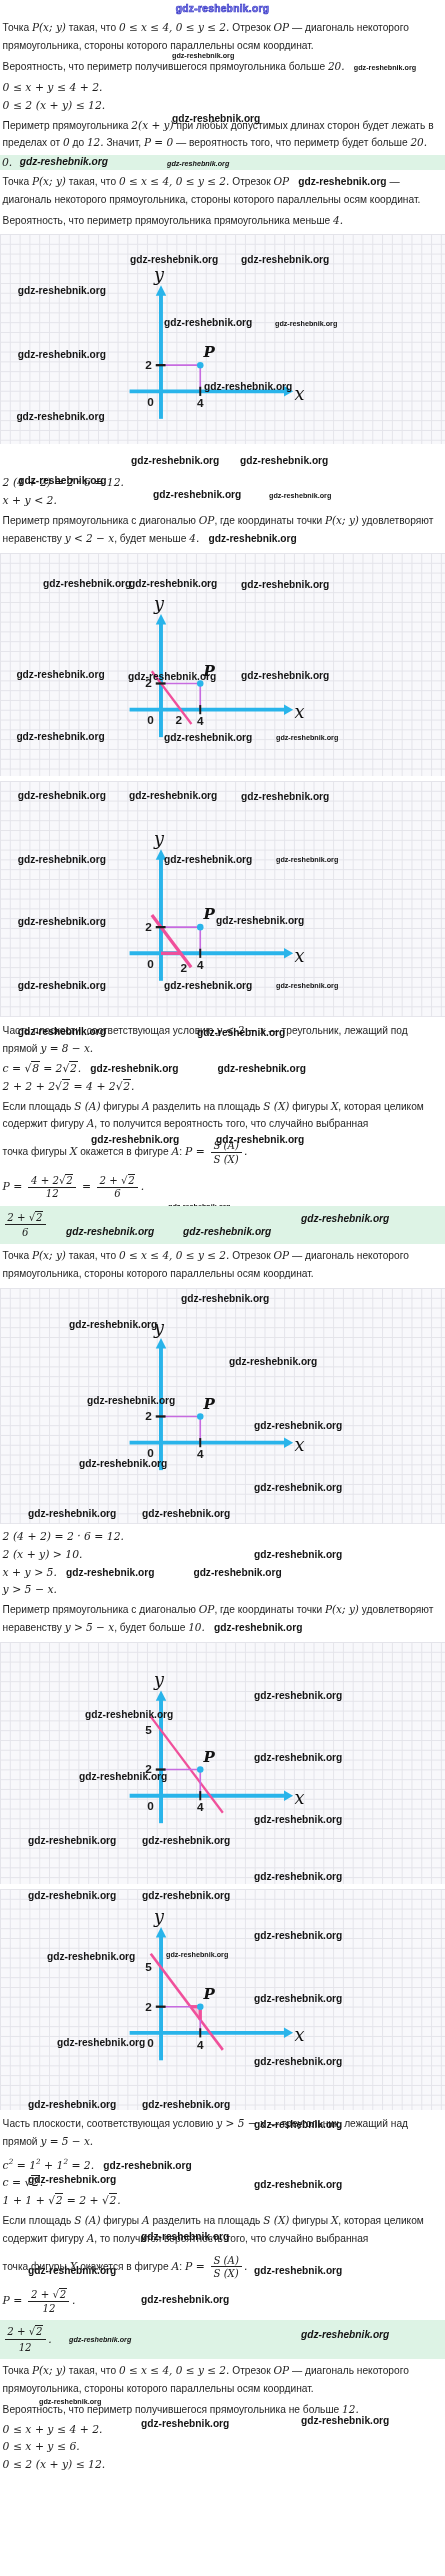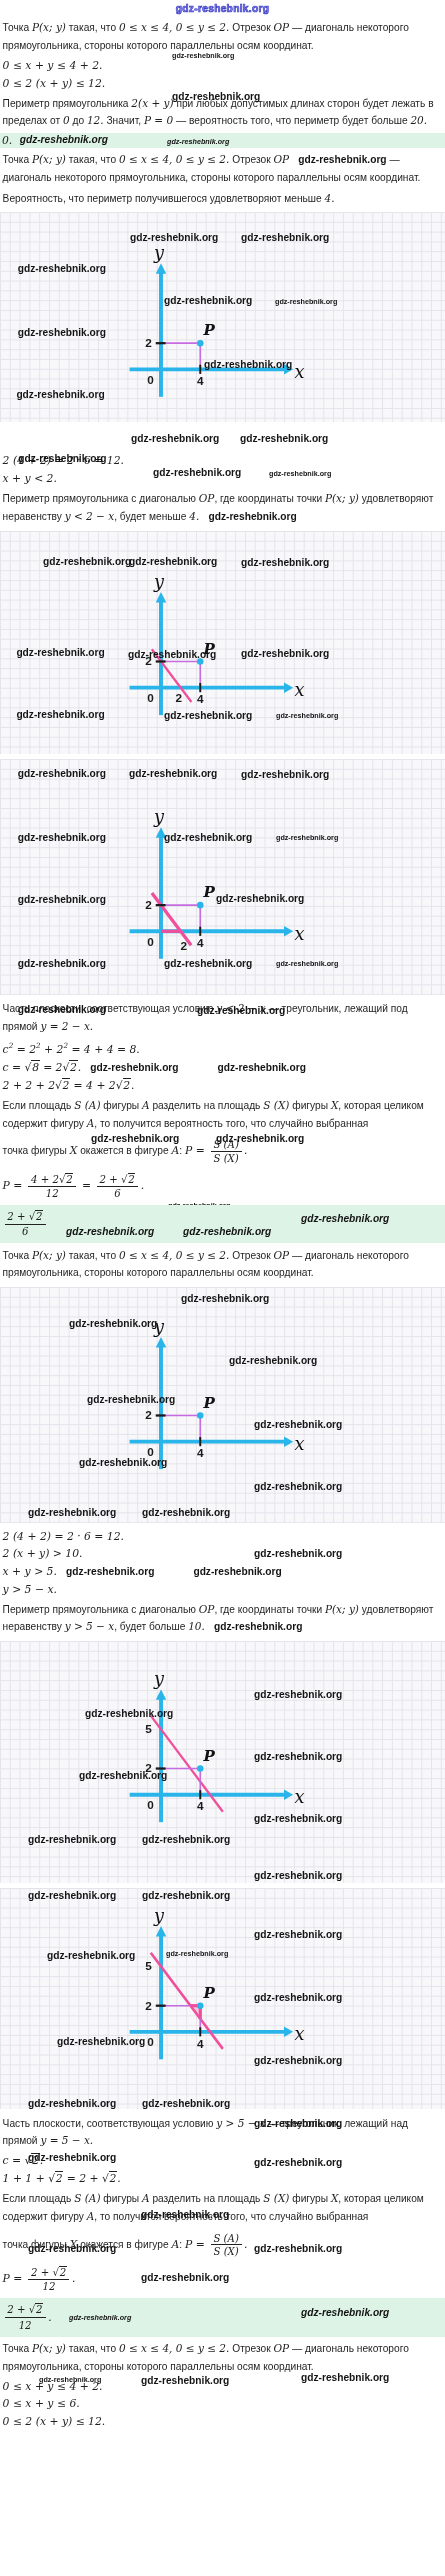--- a/index.html
+++ b/index.html
@@ -45,29 +45,30 @@
 </head>
 <body>
 
 <div class="page">
   <div id="content">
       <div class="logo"><span class="logo-text">gdz-reshebnik.org</span></div>
       <div class="para"><span class="txt">Точка </span><span class="im">P(x; y)</span><span class="txt"> такая, что </span><span class="im">0 ≤ x ≤ 4,  0 ≤ y ≤ 2.</span><span class="txt"> Отрезок </span><span class="im">OP</span><span class="txt"> — диагональ некоторого прямоугольника, стороны которого параллельны осям координат.</span></div>
       <div class="wmrow">
         <span class="wm wm-s wma" style="left: 172px; top: -6.6px;">gdz-reshebnik.org</span>
       </div>
+      <div class="para"><span class="txt">Вероятность, что периметр получившегося прямоугольника больше </span><span class="im">20.</span><span class="wm wm-s wm-after">gdz-reshebnik.org</span></div>
       <div class="math"><span class="m-body">0 ≤ x + y ≤ 4 + 2.</span></div>
       <div class="math"><span class="m-body">0 ≤ 2 (x + y) ≤ 12.</span></div>
       <div class="wmrow">
         <span class="wm wm-b wma" style="left: 172px; top: -2.6px;">gdz-reshebnik.org</span>
       </div>
       <div class="para"><span class="txt">Периметр прямоугольника </span><span class="im">2(x + y)</span><span class="txt"> при любых допустимых длинах сторон будет лежать в пределах от </span><span class="im">0</span><span class="txt"> до </span><span class="im">12.</span><span class="txt"> Значит, </span><span class="im">P = 0</span><span class="txt"> — вероятность того, что периметр будет больше </span><span class="im">20.</span></div>
       <div class="hl"><span class="im">0.</span><span class="wm wm-b wma" style="left: 19.7px; top: 0px;">gdz-reshebnik.org</span><span class="wm wm-s wma" style="left: 167px; top: 2px;">gdz-reshebnik.org</span></div>
       <div class="para"><span class="txt">Точка </span><span class="im">P(x; y)</span><span class="txt"> такая, что </span><span class="im">0 ≤ x ≤ 4,  0 ≤ y ≤ 2.</span><span class="txt"> Отрезок </span><span class="im">OP</span><span class="wm wm-b wm-after">gdz-reshebnik.org</span><span class="txt"> — диагональ некоторого прямоугольника, стороны которого параллельны осям координат.</span></div>
-      <div class="para"><span class="txt">Вероятность, что периметр получившегося удовлетворяют меньше </span><span class="im">4.</span></div>
+      <div class="para"><span class="txt">Вероятность, что периметр прямоугольника прямоугольника меньше </span><span class="im">4.</span></div>
       <div class="graph" style="height: 210px;">
         <svg width="445" height="210" viewBox="0 0 680 320">
           <line x1="198" y1="240" x2="434" y2="240" stroke="#29b4ea" stroke-width="6"></line>
           <polygon points="434,232 434,248 448,240" fill="#29b4ea"></polygon>
           <line x1="246" y1="282" x2="246" y2="92" stroke="#29b4ea" stroke-width="6"></line>
           <polygon points="238,94 254,94 246,78" fill="#29b4ea"></polygon>
           <line x1="246" y1="200" x2="306" y2="200" stroke="#c76be0" stroke-width="2.5"></line>
           <line x1="306" y1="200" x2="306" y2="240" stroke="#c76be0" stroke-width="2.5"></line>
           <line x1="238" y1="200" x2="253" y2="200" stroke="#1b1b1b" stroke-width="3.5"></line>
           <line x1="306" y1="233" x2="306" y2="247" stroke="#1b1b1b" stroke-width="3"></line>
@@ -160,22 +161,21 @@
         <span class="wm wm-b wma" style="left: 17.7px; top: 135px;">gdz-reshebnik.org</span>
         <span class="wm wm-b wma" style="left: 216px; top: 134px;">gdz-reshebnik.org</span>
         <span class="wm wm-b wma" style="left: 17.7px; top: 199px;">gdz-reshebnik.org</span>
         <span class="wm wm-b wma" style="left: 164px; top: 199px;">gdz-reshebnik.org</span>
         <span class="wm wm-s wma" style="left: 276px; top: 200px;">gdz-reshebnik.org</span>
       </div>
       <div class="wmrow">
         <span class="wm wm-b wma" style="left: 17.7px; top: 3.9px;">gdz-reshebnik.org</span>
         <span class="wm wm-b wma" style="left: 197px; top: 4.6px;">gdz-reshebnik.org</span>
       </div>
-      <div class="para"><span class="txt">Часть плоскости, соответствующая условию </span><span class="im">y &lt; 2 − x</span><span class="txt"> — треугольник, лежащий под прямой </span><span class="im">y = 2 − x.</span></div>
-      <div class="math"><span class="m-body">c<sup>2</sup> = 2<sup>2</sup> + 2<sup>2</sup> = 4 + 4 = 8.</span></div>
+      <div class="para"><span class="txt">Часть плоскости, соответствующая условию </span><span class="im">y &lt; 2 − x</span><span class="txt"> — треугольник, лежащий под прямой </span><span class="im">y = 8 − x.</span></div>
       <div class="math"><span class="m-body">c = <span class="sq">√<span class="rad">8</span></span> = 2<span class="sq">√<span class="rad">2</span></span>.</span><span class="wm wm-b wm-after">gdz-reshebnik.org</span><span class="wm wm-b wm-after">gdz-reshebnik.org</span></div>
       <div class="math"><span class="m-body">2 + 2 + 2<span class="sq">√<span class="rad">2</span></span> = 4 + 2<span class="sq">√<span class="rad">2</span></span>.</span></div>
       <div class="para"><span class="txt">Если площадь </span><span class="im">S (A)</span><span class="txt"> фигуры </span><span class="im">A</span><span class="txt"> разделить на площадь </span><span class="im">S (X)</span><span class="txt"> фигуры </span><span class="im">X</span><span class="txt">, которая целиком содержит фигуру </span><span class="im">A</span><span class="txt">, то получится вероятность того, что случайно выбранная</span></div>
       <div class="wmrow">
         <span class="wm wm-b wma" style="left: 91px; top: -2.6px;">gdz-reshebnik.org</span>
         <span class="wm wm-b wma" style="left: 216px; top: -2.6px;">gdz-reshebnik.org</span>
       </div>
       <div class="fline"><span class="txt">точка фигуры </span><span class="im">X</span><span class="txt"> окажется в фигуре </span><span class="im">A</span><span class="txt">: </span><span class="im">P = </span><span class="frac">
           <span class="num">S (A)</span>
           <span class="den">S (X)</span>
@@ -296,20 +296,21 @@
         <span class="wm wm-b wma" style="left: 254px; top: 104px;">gdz-reshebnik.org</span>
         <span class="wm wm-b wma" style="left: 57px; top: 148px;">gdz-reshebnik.org</span>
         <span class="wm wm-b wma" style="left: 254px; top: 167px;">gdz-reshebnik.org</span>
         <span class="wm wm-b wma" style="left: 28px; top: 210px;">gdz-reshebnik.org</span>
         <span class="wm wm-b wma" style="left: 142px; top: 210px;">gdz-reshebnik.org</span>
       </div>
       <div class="wmrow">
         <span class="wm wm-b wma" style="left: 254px; top: 3.9px;">gdz-reshebnik.org</span>
       </div>
       <div class="para"><span class="txt">Часть плоскости, соответствующая условию </span><span class="im">y &gt; 5 − x</span><span class="txt"> — треугольник, лежащий над прямой </span><span class="im">y = 5 − x.</span></div>
+      <div class="math"><span class="m-body">c<sup>2</sup> = 1<sup>2</sup> + 1<sup>2</sup> = 2.</span><span class="wm wm-b wm-after">gdz-reshebnik.org</span></div>
       <div class="wmrow">
         <span class="wm wm-b wma" style="left: 28px; top: -1.3px;">gdz-reshebnik.org</span>
       </div>
       <div class="math"><span class="m-body">c = <span class="sq">√<span class="rad">2</span></span>.</span></div>
       <div class="wmrow">
         <span class="wm wm-b wma" style="left: 254px; top: -14.4px;">gdz-reshebnik.org</span>
       </div>
       <div class="math"><span class="m-body">1 + 1 + <span class="sq">√<span class="rad">2</span></span> = 2 + <span class="sq">√<span class="rad">2</span></span>.</span></div>
       <div class="para"><span class="txt">Если площадь </span><span class="im">S (A)</span><span class="txt"> фигуры </span><span class="im">A</span><span class="txt"> разделить на площадь </span><span class="im">S (X)</span><span class="txt"> фигуры </span><span class="im">X</span><span class="txt">, которая целиком содержит фигуру </span><span class="im">A</span><span class="txt">, то получится вероятность того, что случайно выбранная</span></div>
       <div class="wmrow">
@@ -336,20 +337,21 @@
           <span class="den">12</span>
         </span>
         <span class="im">.</span>
         <span class="wm wm-s wma" style="left: 69px; top: 13px;">gdz-reshebnik.org</span>
         <span class="wm wm-b wma" style="left: 301px; top: 7.9px;">gdz-reshebnik.org</span>
       </div>
       <div class="para"><span class="txt">Точка </span><span class="im">P(x; y)</span><span class="txt"> такая, что </span><span class="im">0 ≤ x ≤ 4,  0 ≤ y ≤ 2.</span><span class="txt"> Отрезок </span><span class="im">OP</span><span class="txt"> — диагональ некоторого прямоугольника, стороны которого параллельны осям координат.</span></div>
       <div class="wmrow">
         <span class="wm wm-s wma" style="left: 39px; top: -3.9px;">gdz-reshebnik.org</span>
       </div>
+      <div class="para"><span class="txt">Вероятность, что периметр получившегося прямоугольника не больше </span><span class="im">12.</span></div>
       <div class="wmrow">
         <span class="wm wm-b wma" style="left: 141px; top: -3.9px;">gdz-reshebnik.org</span>
         <span class="wm wm-b wma" style="left: 301px; top: -6.6px;">gdz-reshebnik.org</span>
       </div>
       <div class="math"><span class="m-body">0 ≤ x + y ≤ 4 + 2.</span></div>
       <div class="math"><span class="m-body">0 ≤ x + y ≤ 6.</span></div>
       <div class="math"><span class="m-body">0 ≤ 2 (x + y) ≤ 12.</span></div>
       <div class="para"></div>
       <div class="wmrow"></div>
     </div>

